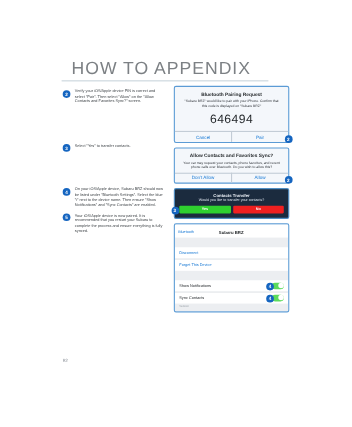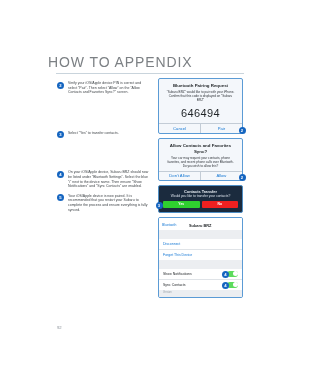--- a/index.html
+++ b/index.html
@@ -19,23 +19,23 @@
     position: relative;
     width: 300px;
     height: 388px;
     background: #ffffff;
     box-sizing: border-box;
   }
 
   
   .page-title {
     position: absolute;
-    left: 48px;
+    left: 65px;
     top: 54px;
-    font-size: 14px;
+    font-size: 16px;
     letter-spacing: 0.9px;
     color: #7c8084;
     font-weight: 400;
     white-space: nowrap;
   }
   .title-rule {
     position: absolute;
     left: 56px;
     top: 73px;
     width: 188px;
@@ -77,21 +77,21 @@
   }
   .step-gap-a { margin-top: 36px; }
   .step-gap-b { margin-top: 35px; }
   .step-gap-c { margin-top: 3px; }
 
   
   .right-col {
     position: absolute;
     left: 158px;
     top: 78px;
-    width: 85px;
+    width: 105px;
   }
 
   
   .ios-card {
     position: relative;
     background: #f4f7fb;
     border: 0.8px solid #5b9bd5;
     border-radius: 2px;
     box-sizing: border-box;
     margin-bottom: 4px;

